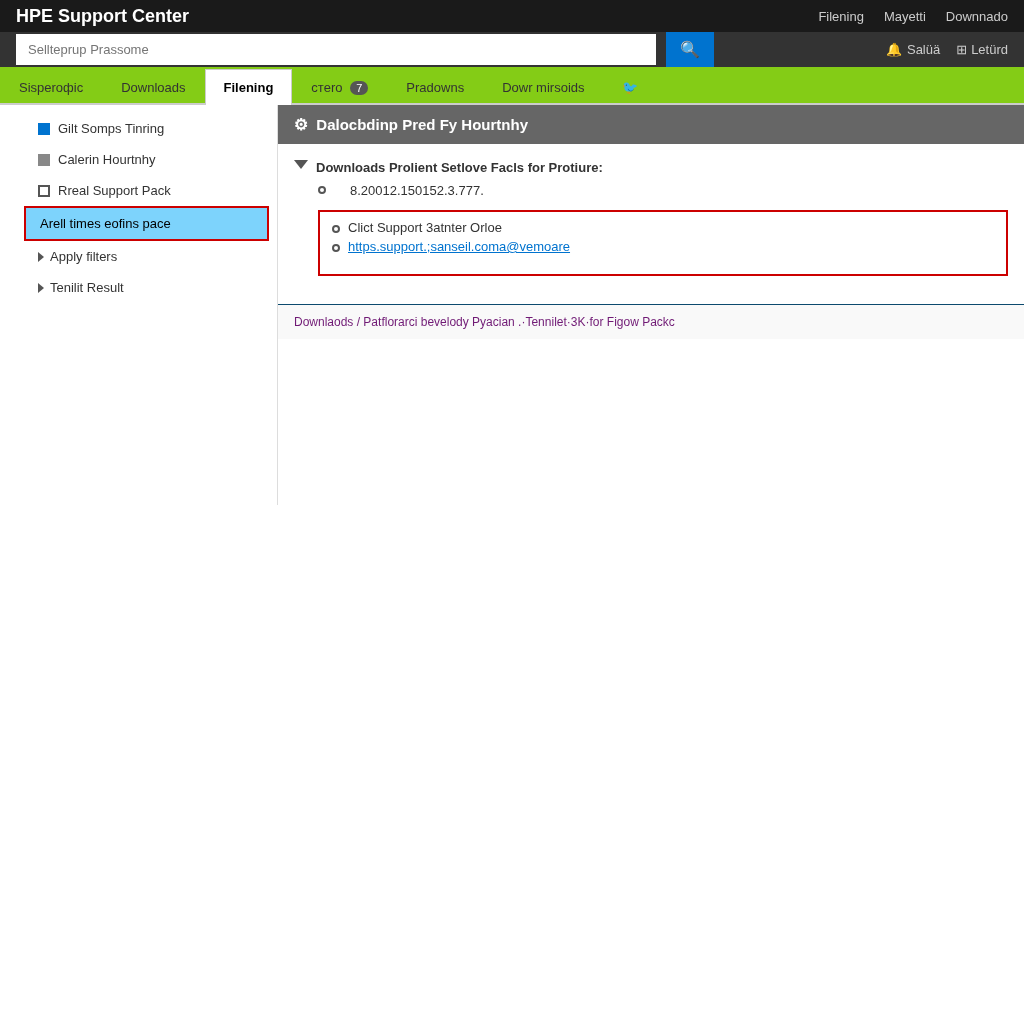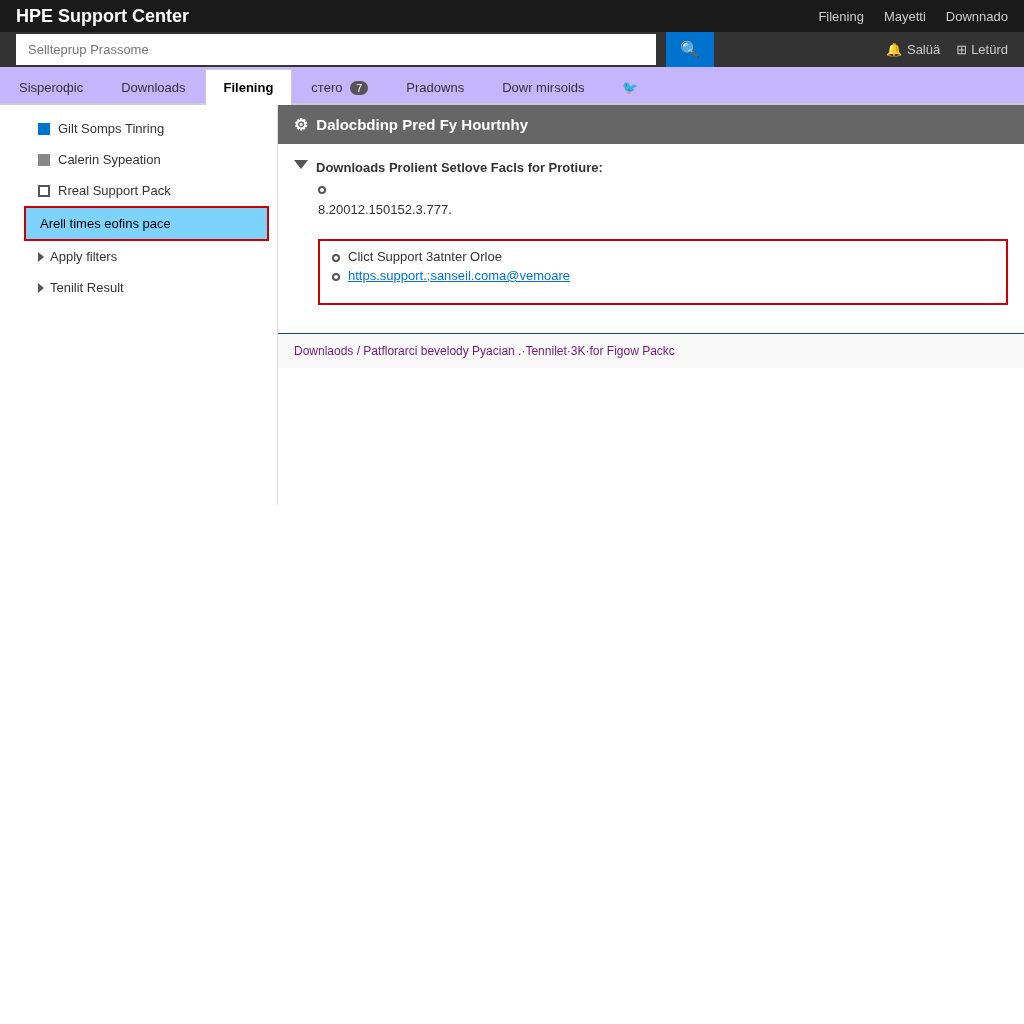--- a/index.html
+++ b/index.html
@@ -69,21 +69,21 @@
       align-items: center;
       gap: 4px;
       cursor: pointer;
       color: #ccc;
     }
 
     
     .tabs {
       display: flex;
       border-bottom: 2px solid #ccc;
-      background: #c4b5fd;
+      background: #84cc16;
       padding: 0 0;
     }
     .tab {
       padding: 10px 18px;
       cursor: pointer;
       font-size: 13px;
       color: #333;
       border: 1px solid transparent;
       border-bottom: none;
       position: relative;
@@ -206,25 +206,24 @@
       border-top: 9px solid #555;
       display: inline-block;
     }
     .download-list {
       list-style: none;
       margin-left: 24px;
     }
     .download-list li {
       display: flex;
       align-items: flex-start;
-      gap: 8px;
-      margin-bottom: 22px;
-      font-size: 13px;
-      color: #333;
-      flex-direction: column;
+      gap: 24px;
+      margin-bottom: 12px;
+      font-size: 13px;
+      color: #333;
     }
     .circle-bullet {
       width: 8px;
       height: 8px;
       border-radius: 50%;
       border: 2px solid #555;
       display: inline-block;
       flex-shrink: 0;
       margin-top: 3px;
     }
@@ -317,21 +316,21 @@
 <div class="main-layout">
 
   <aside class="sidebar">
 
     <div class="sidebar-item">
       <span class="icon-sq blue"></span>
       <span>Gilt Somps Tinring</span>
     </div>
     <div class="sidebar-item">
       <span class="icon-sq gray"></span>
-      <span>Calerin Sypeation</span>
+      <span>Calerin Hourtnhy</span>
     </div>
     <div class="sidebar-item">
       <span class="icon-sq outline"></span>
       <span>Rreal Support Pack</span>
     </div>
     <div class="sidebar-item active">
       <span>Arell times eofins pace</span>
     </div>
 
     <div class="sidebar-section">

